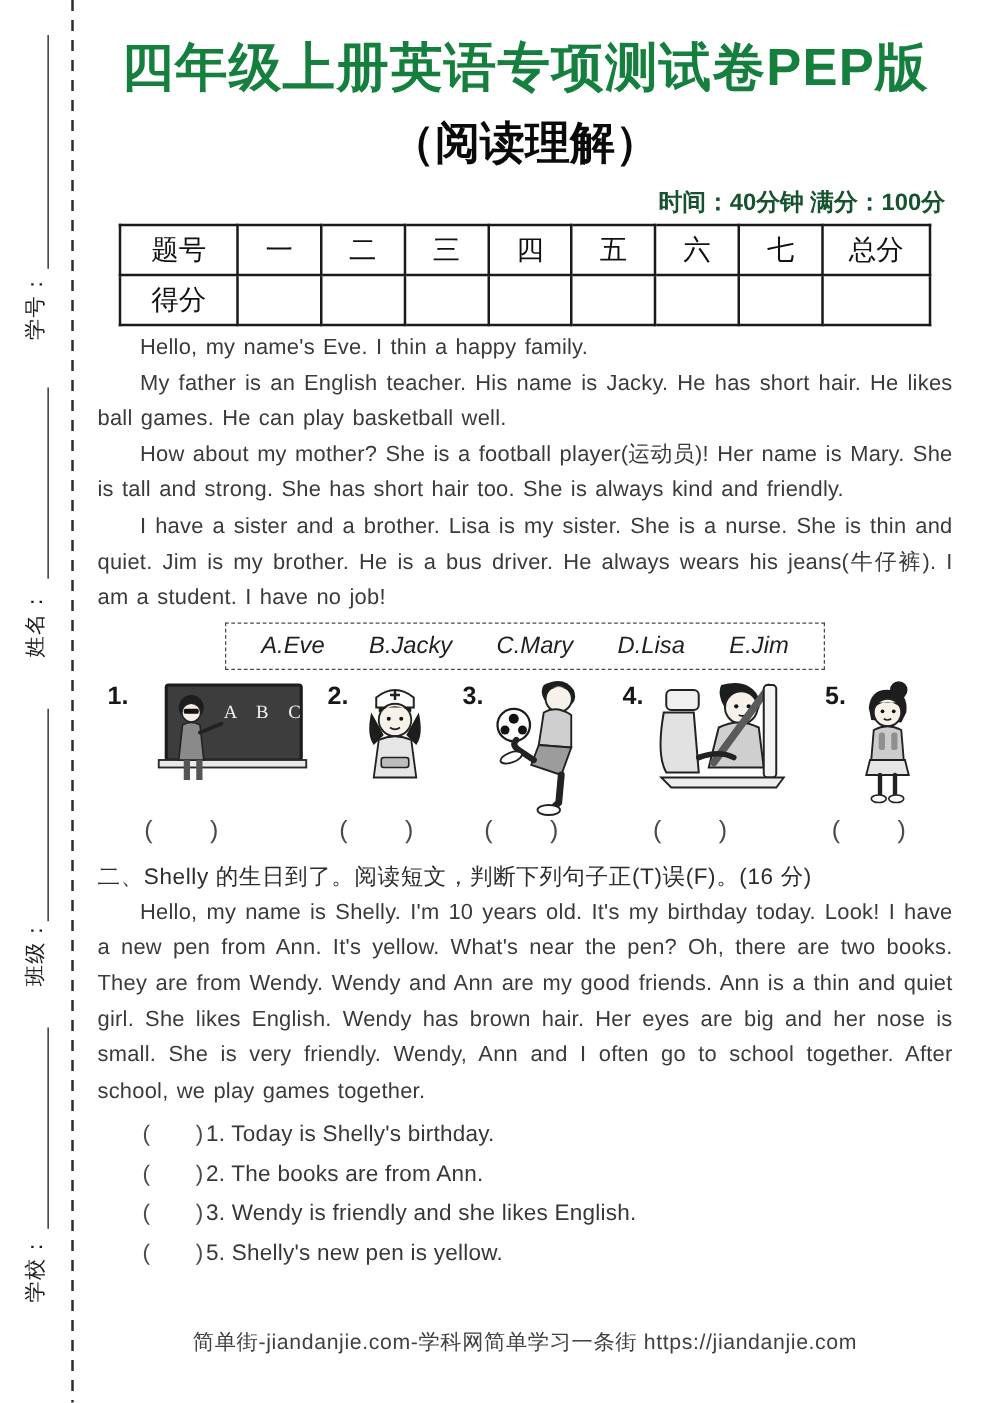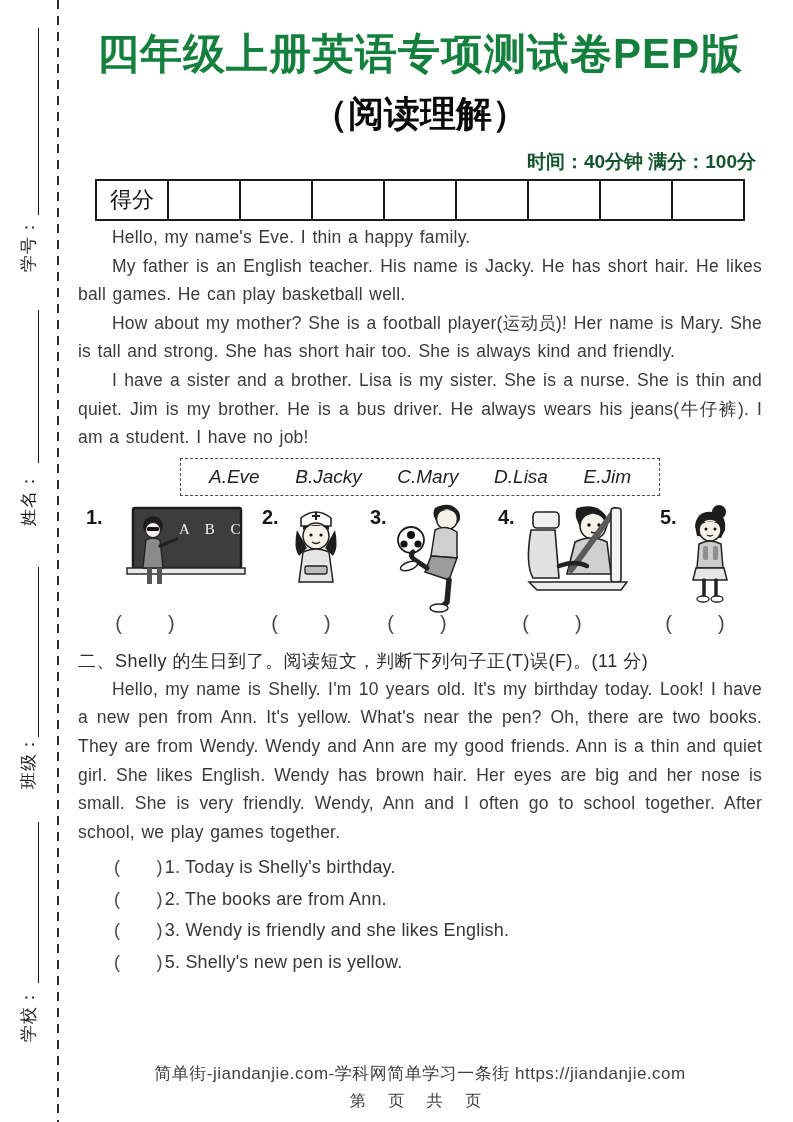--- a/index.html
+++ b/index.html
@@ -82,20 +82,31 @@
 <div class="vlabel" style="top:1015px;">学校：</div>
 
 <div class="content">
 
   <h1 class="title">四年级上册英语专项测试卷PEP版</h1>
   <h2 class="subtitle">（阅读理解）</h2>
   <div class="meta">时间：40分钟  满分：100分</div>
 
   <table class="score">
     <tbody>
+        <tr>
+      <td class="head-col">题号</td>
+      <td>一</td>
+      <td>二</td>
+      <td>三</td>
+      <td>四</td>
+      <td>五</td>
+      <td>六</td>
+      <td>七</td>
+      <td class="total-col">总分</td>
+    </tr>
     <tr>
       <td>得分</td>
       <td></td>
       <td></td>
       <td></td>
       <td></td>
       <td></td>
       <td></td>
       <td></td>
       <td></td>
@@ -220,21 +231,21 @@
           <path d="M15 64 L12 76 L46 76 L43 64 Z" fill="#e6e6e6" stroke="#222" stroke-width="1.5"></path>
           <path d="M23 76 L23 92 M35 76 L35 92" stroke="#222" stroke-width="3.5" stroke-linecap="round"></path>
           <ellipse cx="22" cy="95" rx="6" ry="3" fill="#fff" stroke="#222" stroke-width="1.3"></ellipse>
           <ellipse cx="36" cy="95" rx="6" ry="3" fill="#fff" stroke="#222" stroke-width="1.3"></ellipse>
         </svg>
       </div>
       <div class="answer-blank" style="width:72px;">(　　)</div>
     </div>
   </div>
 
-  <div class="sec-heading" style="margin-top:12px;">二、Shelly 的生日到了。阅读短文，判断下列句子正(T)误(F)。(11 分)</div>
+  <div class="sec-heading" style="margin-top:12px;">二、Shelly 的生日到了。阅读短文，判断下列句子正(T)误(F)。(16 分)</div>
   <div class="passage">
     <p>Hello, my name is Shelly. I'm 10 years old. It's my birthday today. Look! I have a new pen from Ann. It's yellow. What's near the pen? Oh, there are two books. They are from Wendy. Wendy and Ann are my good friends. Ann is a thin and quiet girl. She likes English. Wendy has brown hair. Her eyes are big and her nose is small. She is very friendly. Wendy, Ann and I often go to school together. After school, we play games together.</p>
   </div>
 
   <div class="tf-list">
     <div class="tf-item">
       <span class="blank">(　　)</span><span>1. Today is Shelly's birthday.</span>
     </div>
     <div class="tf-item">
       <span class="blank">(　　)</span><span>2. The books are from Ann.</span>
@@ -243,14 +254,13 @@
       <span class="blank">(　　)</span><span>3. Wendy is friendly and she likes English.</span>
     </div>
     <div class="tf-item">
       <span class="blank">(　　)</span><span>5. Shelly's new pen is yellow.</span>
     </div>
   </div>
 </div>
 
 <div class="footer">
   <div class="footer-site">简单街-jiandanjie.com-学科网简单学习一条街 https://jiandanjie.com</div>
-  <div class="footer-page">第 页 共 页</div>
 </div>
 
 </body></html>

